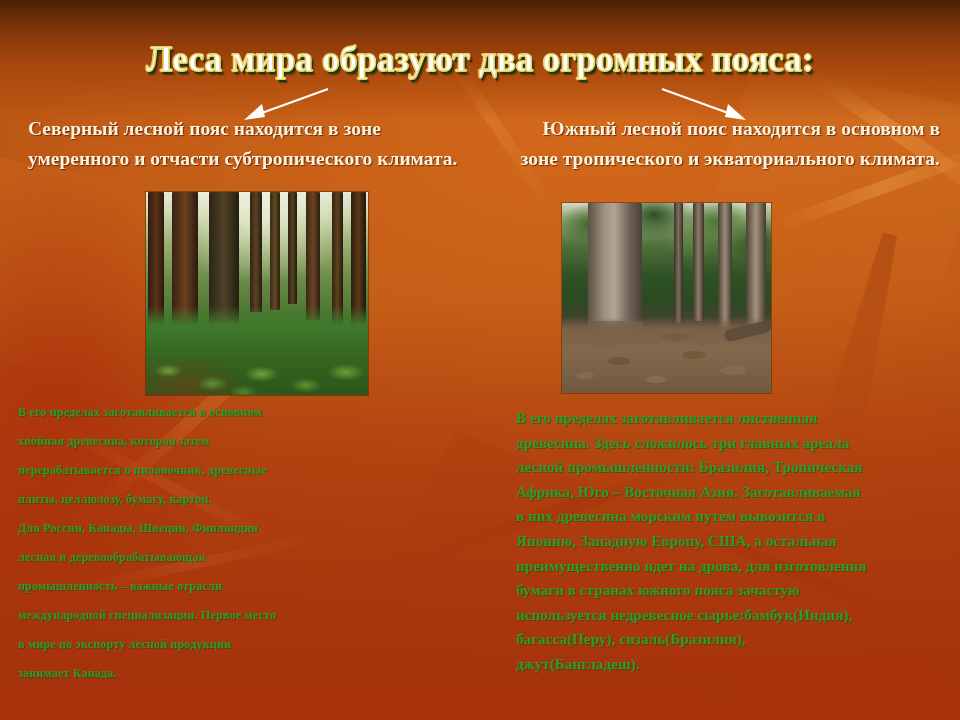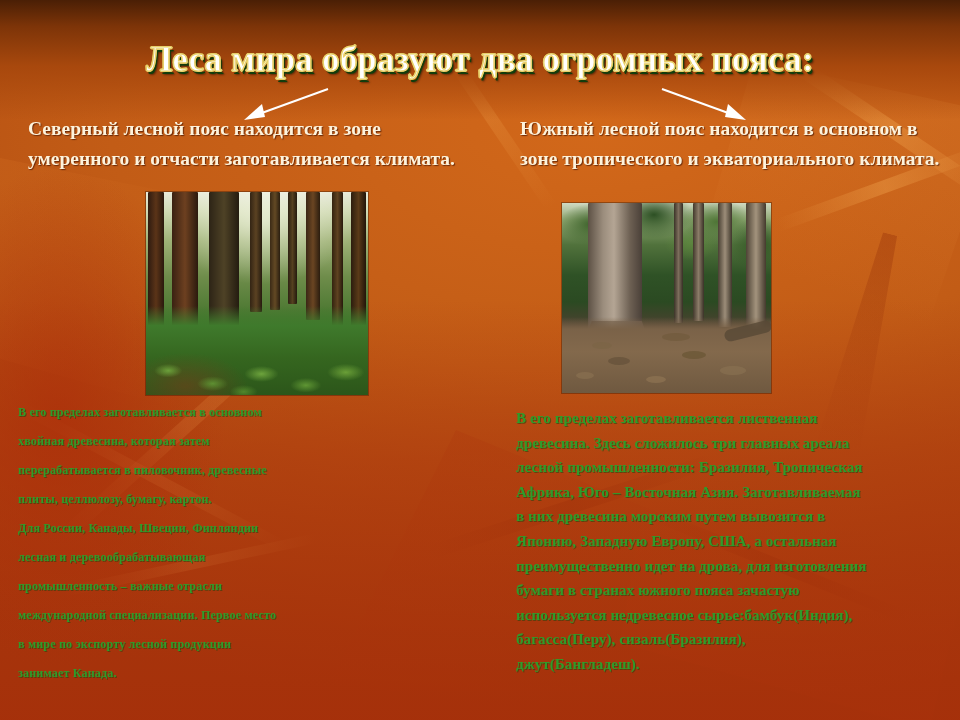--- a/index.html
+++ b/index.html
@@ -75,21 +75,21 @@
   
   .lead {
     position: absolute;
     color: #fdf3dc;
     font-weight: bold;
     font-size: 19.5px;
     line-height: 30px;
     text-shadow: 1px 1px 1px rgba(70,20,0,.7);
   }
   #lead-left  { left: 28px;  top: 114px; width: 455px; }
-  #lead-right { left: 520px; top: 114px; width: 420px; }
+  #lead-right { left: 520px; top: 114px; width: 420px; text-align: right; }
 
   
   .photo {
     position: absolute;
     overflow: hidden;
     box-shadow: 0 0 0 1px rgba(35,15,0,.35);
   }
   #photo-left  { left: 146px; top: 192px; width: 222px; height: 203px; }
   #photo-right { left: 562px; top: 203px; width: 209px; height: 190px; }
 
@@ -217,21 +217,21 @@
   <svg class="arrow" style="left:235px; top:84px;" width="100" height="42" viewBox="0 0 100 42">
     <line x1="93" y1="5" x2="24" y2="30" stroke="#ffffff" stroke-width="2"></line>
     <polygon points="9,36 27,20 30,33" fill="#ffffff"></polygon>
   </svg>
 
   <svg class="arrow" style="left:655px; top:84px;" width="100" height="42" viewBox="0 0 100 42">
     <line x1="7" y1="5" x2="76" y2="30" stroke="#ffffff" stroke-width="2"></line>
     <polygon points="91,36 73,20 70,33" fill="#ffffff"></polygon>
   </svg>
 
-  <div class="lead" id="lead-left">Северный лесной пояс находится в зоне умеренного и отчасти заготавливается климата.</div>
+  <div class="lead" id="lead-left">Северный лесной пояс находится в зоне умеренного и отчасти субтропического климата.</div>
   <div class="lead" id="lead-right">Южный лесной пояс находится в основном в зоне тропического и экваториального климата.</div>
 
   <div class="photo" id="photo-left">
     <div class="photo-canvas">
       <div id="pl-sky"></div>
       <div id="pl-light"></div>
 
       <div class="trunk" style="left:2px; top:0; width:16px; height:150px;
                   background:linear-gradient(90deg,#2f1b10,#5b3418,#2a180d);"></div>
       <div class="trunk" style="left:26px; top:0; width:26px; height:175px;

